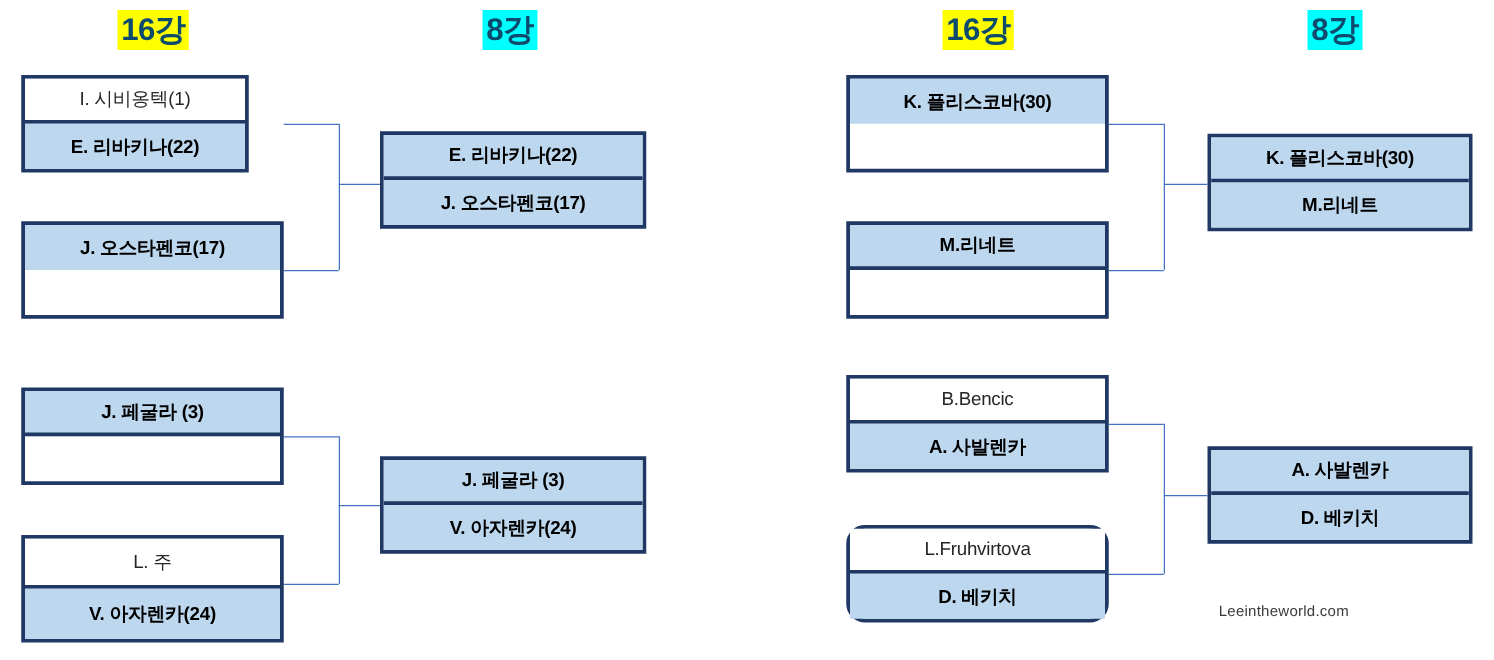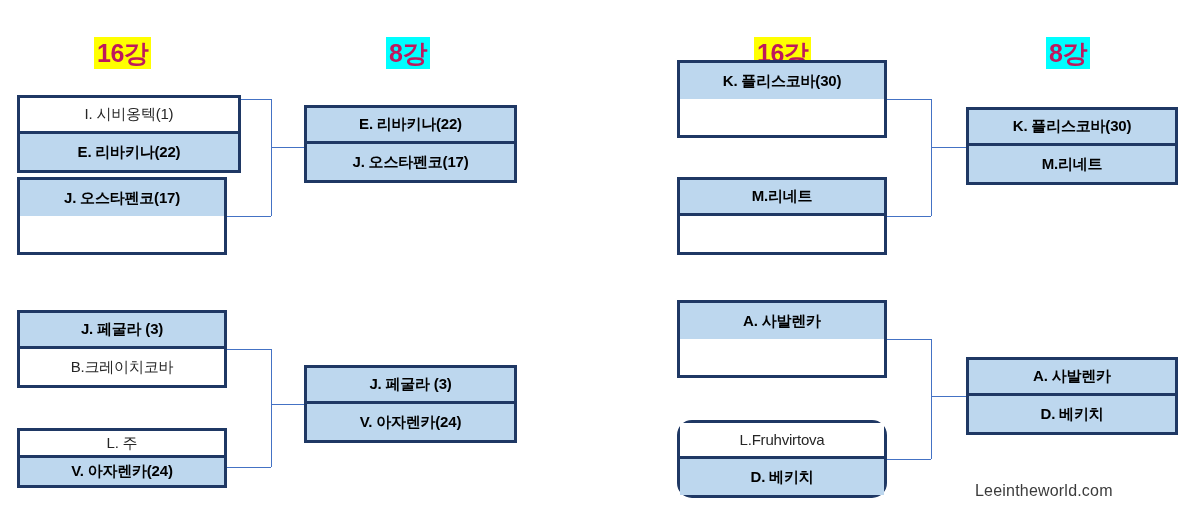--- a/index.html
+++ b/index.html
@@ -17,26 +17,25 @@
     position: relative;
     width: 1195px;
     height: 528px;
   }
 
   
   .round-label {
     position: absolute;
     font-size: 25px;
     font-weight: 700;
-    color: #be185d;
+    color: #0c4a6e;
     line-height: 30px;
     letter-spacing: -0.5px;
     white-space: nowrap;
     padding: 1px 3px;
-    margin-top: 29px;
   }
   .hl-yellow { background: #FFFF00; }
   .hl-cyan   { background: #00FFFF; text-align: center; }
 
   
   .match {
     position: absolute;
     box-sizing: border-box;
     border: 3px solid #1F3864;
     background: #ffffff;
@@ -67,21 +66,21 @@
   .conn-h, .conn-v {
     position: absolute;
     background: #4472C4;
   }
   .conn-h { height: 1px; }
   .conn-v { width: 1px; }
 
   
   .watermark {
     position: absolute;
-    font-size: 16px;
+    font-size: 12px;
     color: #3B3B3B;
     white-space: nowrap;
     letter-spacing: 0.2px;
   }
 </style>
 </head>
 <body>
 
 <div id="stage">
     <div class="round-label hl-yellow" style="left: 94px; top: 8px; background: rgb(255, 255, 0);">16강</div>
@@ -97,54 +96,54 @@
     <div class="conn-v" style="left: 271px; top: 349px; height: 118px; background: rgb(68, 114, 196);"></div>
     <div class="conn-h" style="left: 271px; top: 404px; width: 33px; background: rgb(68, 114, 196);"></div>
     <div class="conn-h" style="left: 887px; top: 99px; width: 44px; background: rgb(68, 114, 196);"></div>
     <div class="conn-h" style="left: 887px; top: 216px; width: 44px; background: rgb(68, 114, 196);"></div>
     <div class="conn-v" style="left: 931px; top: 99px; height: 117px; background: rgb(68, 114, 196);"></div>
     <div class="conn-h" style="left: 931px; top: 147px; width: 35px; background: rgb(68, 114, 196);"></div>
     <div class="conn-h" style="left: 887px; top: 339px; width: 44px; background: rgb(68, 114, 196);"></div>
     <div class="conn-h" style="left: 887px; top: 459px; width: 44px; background: rgb(68, 114, 196);"></div>
     <div class="conn-v" style="left: 931px; top: 339px; height: 120px; background: rgb(68, 114, 196);"></div>
     <div class="conn-h" style="left: 931px; top: 396px; width: 35px; background: rgb(68, 114, 196);"></div>
-    <div class="match" style="left: 17px; top: 60px; width: 224px; height: 78px; border-color: rgb(31, 56, 100); margin-top: 35px;">
+    <div class="match" style="left: 17px; top: 60px; width: 182px; height: 78px; border-color: rgb(31, 56, 100);">
       <div class="slot top lose" style="border-bottom-color: rgb(31, 56, 100);">I. 시비옹텍(1)</div>
       <div class="slot bottom win">E. 리바키나(22)</div>
     </div>
     <div class="match" style="left: 17px; top: 177px; width: 210px; height: 78px; border-color: rgb(31, 56, 100);">
       <div class="slot bottom win">J. 오스타펜코(17)</div>
     </div>
     <div class="match" style="left: 304px; top: 105px; width: 213px; height: 78px; border-color: rgb(31, 56, 100);">
       <div class="slot top win" style="border-bottom-color: rgb(31, 56, 100);">E. 리바키나(22)</div>
       <div class="slot bottom win">J. 오스타펜코(17)</div>
     </div>
     <div class="match" style="left: 17px; top: 310px; width: 210px; height: 78px; border-color: rgb(31, 56, 100);">
       <div class="slot top win" style="border-bottom-color: rgb(31, 56, 100);">J. 페굴라 (3)</div>
-      <div class="slot bottom lose">B.크레이치코바</div>
     </div>
-    <div class="match" style="left: 17px; top: 428px; width: 210px; height: 60px; border-color: rgb(31, 56, 100);">
+    <div class="match" style="left: 17px; top: 428px; width: 210px; height: 86px; border-color: rgb(31, 56, 100);">
       <div class="slot top lose" style="border-bottom-color: rgb(31, 56, 100);">L. 주</div>
       <div class="slot bottom win">V. 아자렌카(24)</div>
     </div>
     <div class="match" style="left: 304px; top: 365px; width: 213px; height: 78px; border-color: rgb(31, 56, 100);">
       <div class="slot top win" style="border-bottom-color: rgb(31, 56, 100);">J. 페굴라 (3)</div>
       <div class="slot bottom win">V. 아자렌카(24)</div>
     </div>
     <div class="match" style="left: 677px; top: 60px; width: 210px; height: 78px; border-color: rgb(31, 56, 100);">
       <div class="slot bottom win">K. 플리스코바(30)</div>
     </div>
     <div class="match" style="left: 677px; top: 177px; width: 210px; height: 78px; border-color: rgb(31, 56, 100);">
       <div class="slot top win" style="border-bottom-color: rgb(31, 56, 100);">M.리네트</div>
     </div>
     <div class="match" style="left: 966px; top: 107px; width: 212px; height: 78px; border-color: rgb(31, 56, 100);">
       <div class="slot top win" style="border-bottom-color: rgb(31, 56, 100);">K. 플리스코바(30)</div>
       <div class="slot bottom win">M.리네트</div>
     </div>
     <div class="match" style="left: 677px; top: 300px; width: 210px; height: 78px; border-color: rgb(31, 56, 100);">
+      <div class="slot top lose" style="border-bottom-color: rgb(31, 56, 100);">B.Bencic</div>
       <div class="slot bottom win">A. 사발렌카</div>
     </div>
     <div class="match" style="left: 677px; top: 420px; width: 210px; height: 78px; border-color: rgb(31, 56, 100); border-radius: 15px;">
       <div class="slot top lose" style="border-bottom-color: rgb(31, 56, 100);">L.Fruhvirtova</div>
       <div class="slot bottom win">D. 베키치</div>
     </div>
     <div class="match" style="left: 966px; top: 357px; width: 212px; height: 78px; border-color: rgb(31, 56, 100);">
       <div class="slot top win" style="border-bottom-color: rgb(31, 56, 100);">A. 사발렌카</div>
       <div class="slot bottom win">D. 베키치</div>
     </div>

